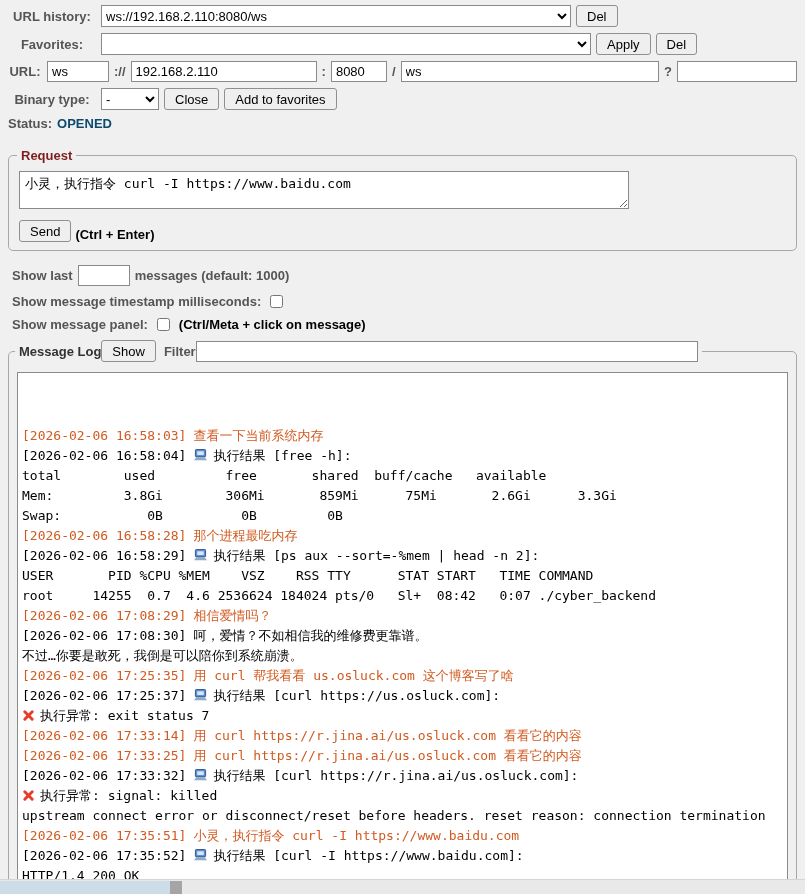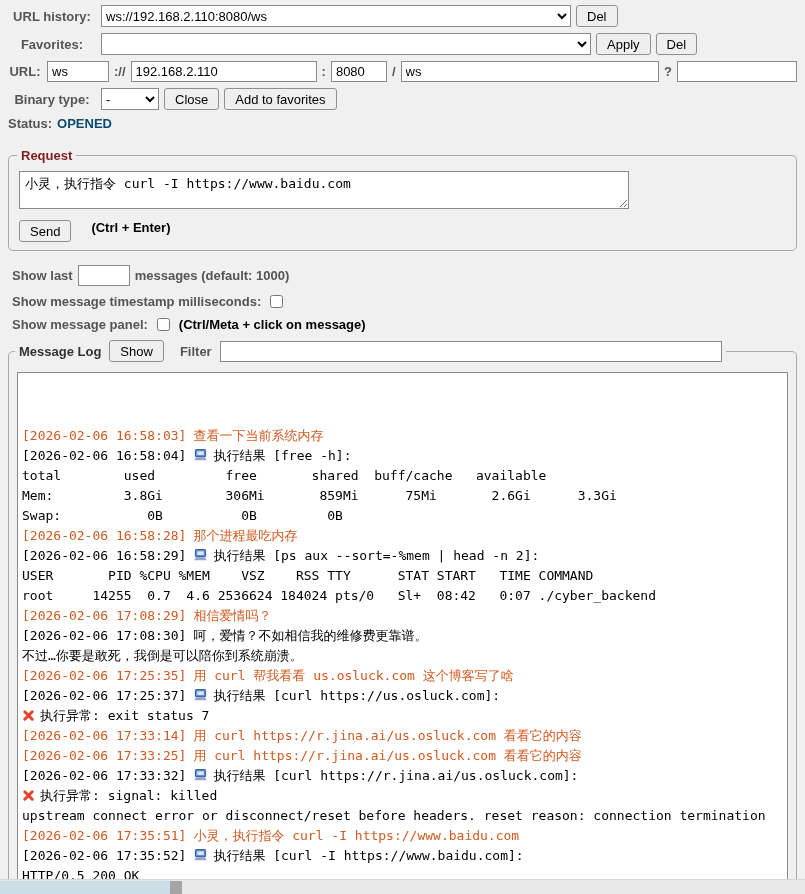--- a/index.html
+++ b/index.html
@@ -28,29 +28,29 @@
   }
   select {
     font: 13px "Liberation Sans", sans-serif;
     height:22px; border:1px solid #8a8a8a; background:#fff;
   }
   input[type=checkbox] { width:13px; height:13px; margin:0 4px; }
 
   fieldset { border:1px solid #a8a8a8; border-radius:5px; margin:0 8px; padding:2px 8px 8px; }
   legend { font-weight:bold; color:#7f1d1d; padding:0 4px; }
   legend.dark { color:#333; }
-  .legend-flex { display:flex; align-items:center; gap:8px; }
+  .legend-flex { display:flex; align-items:center; }
 
   #request-fieldset { margin-top:14px; }
   #request-textarea {
     width:610px; height:38px; resize:both;
     font:13px "DejaVu Sans Mono", monospace;
     border:1px solid #8a8a8a; padding:3px 5px; margin:6px 0 2px 2px;
   }
-  .send-row { display:flex; align-items:flex-start; gap:20px; margin:6px 0 0 2px; }
+  .send-row { display:flex; align-items:flex-end; gap:4px; margin:6px 0 0 2px; }
 
   .opts { margin-top:10px; }
   .opts .row { padding:4px 12px; }
   #show-last-input { width:52px; }
 
   #msglog-fieldset { margin-top:4px; padding:2px 6px 6px; }
   #filter-input { width:502px; }
 
   .log {
     background:#fff; border:1px solid #8a8a8a;
@@ -183,21 +183,21 @@
             </svg></span><span>执行异常: exit status 7</span></div><div class="log-line sent"><span class="ts">[2026-02-06 17:33:14]</span><span>用 curl https://r.jina.ai/us.osluck.com 看看它的内容</span></div><div class="log-line sent"><span class="ts">[2026-02-06 17:33:25]</span><span>用 curl https://r.jina.ai/us.osluck.com 看看它的内容</span></div><div class="log-line recv"><span class="ts">[2026-02-06 17:33:32]</span><span class="licon"><svg width="15" height="13" viewBox="0 0 16 14">
               <rect x="2.5" y="0.5" width="11" height="8" rx="1" fill="#5b8dd9" stroke="#33517e"></rect>
               <rect x="4.5" y="2.5" width="7" height="4" fill="#d7e6ff"></rect>
               <path d="M1 12 h14 l-2.5-3 h-9 z" fill="#8fa8c8"></path>
             </svg></span><span>执行结果 [curl https://r.jina.ai/us.osluck.com]:</span></div><div class="log-line recv"><span class="licon"><svg width="13" height="13" viewBox="0 0 14 14">
               <path d="M3 3 L11 11 M11 3 L3 11" stroke="#e2402c" stroke-width="3.2" stroke-linecap="round"></path>
             </svg></span><span>执行异常: signal: killed</span></div><div class="log-line recv"><span>upstream connect error or disconnect/reset before headers. reset reason: connection termination</span></div><div class="log-line sent"><span class="ts">[2026-02-06 17:35:51]</span><span>小灵，执行指令 curl -I https://www.baidu.com</span></div><div class="log-line recv"><span class="ts">[2026-02-06 17:35:52]</span><span class="licon"><svg width="15" height="13" viewBox="0 0 16 14">
               <rect x="2.5" y="0.5" width="11" height="8" rx="1" fill="#5b8dd9" stroke="#33517e"></rect>
               <rect x="4.5" y="2.5" width="7" height="4" fill="#d7e6ff"></rect>
               <path d="M1 12 h14 l-2.5-3 h-9 z" fill="#8fa8c8"></path>
-            </svg></span><span>执行结果 [curl -I https://www.baidu.com]:</span></div><div class="log-line recv"><span>HTTP/0.5 200 OK</span></div><div class="log-line recv"><span>Cache-Control: private, no-cache, no-store, proxy-revalidate, no-transform</span></div></div>
+            </svg></span><span>执行结果 [curl -I https://www.baidu.com]:</span></div><div class="log-line recv"><span>HTTP/1.4 200 OK</span></div><div class="log-line recv"><span>Cache-Control: private, no-cache, no-store, proxy-revalidate, no-transform</span></div></div>
     <div class="log-hscroll">
       <div class="arrow-left"></div>
     </div>
   </div>
 </fieldset>
 
 <div class="page-hscroll">
   <div class="thumb"></div>
   <div class="notch"></div>
 </div>

